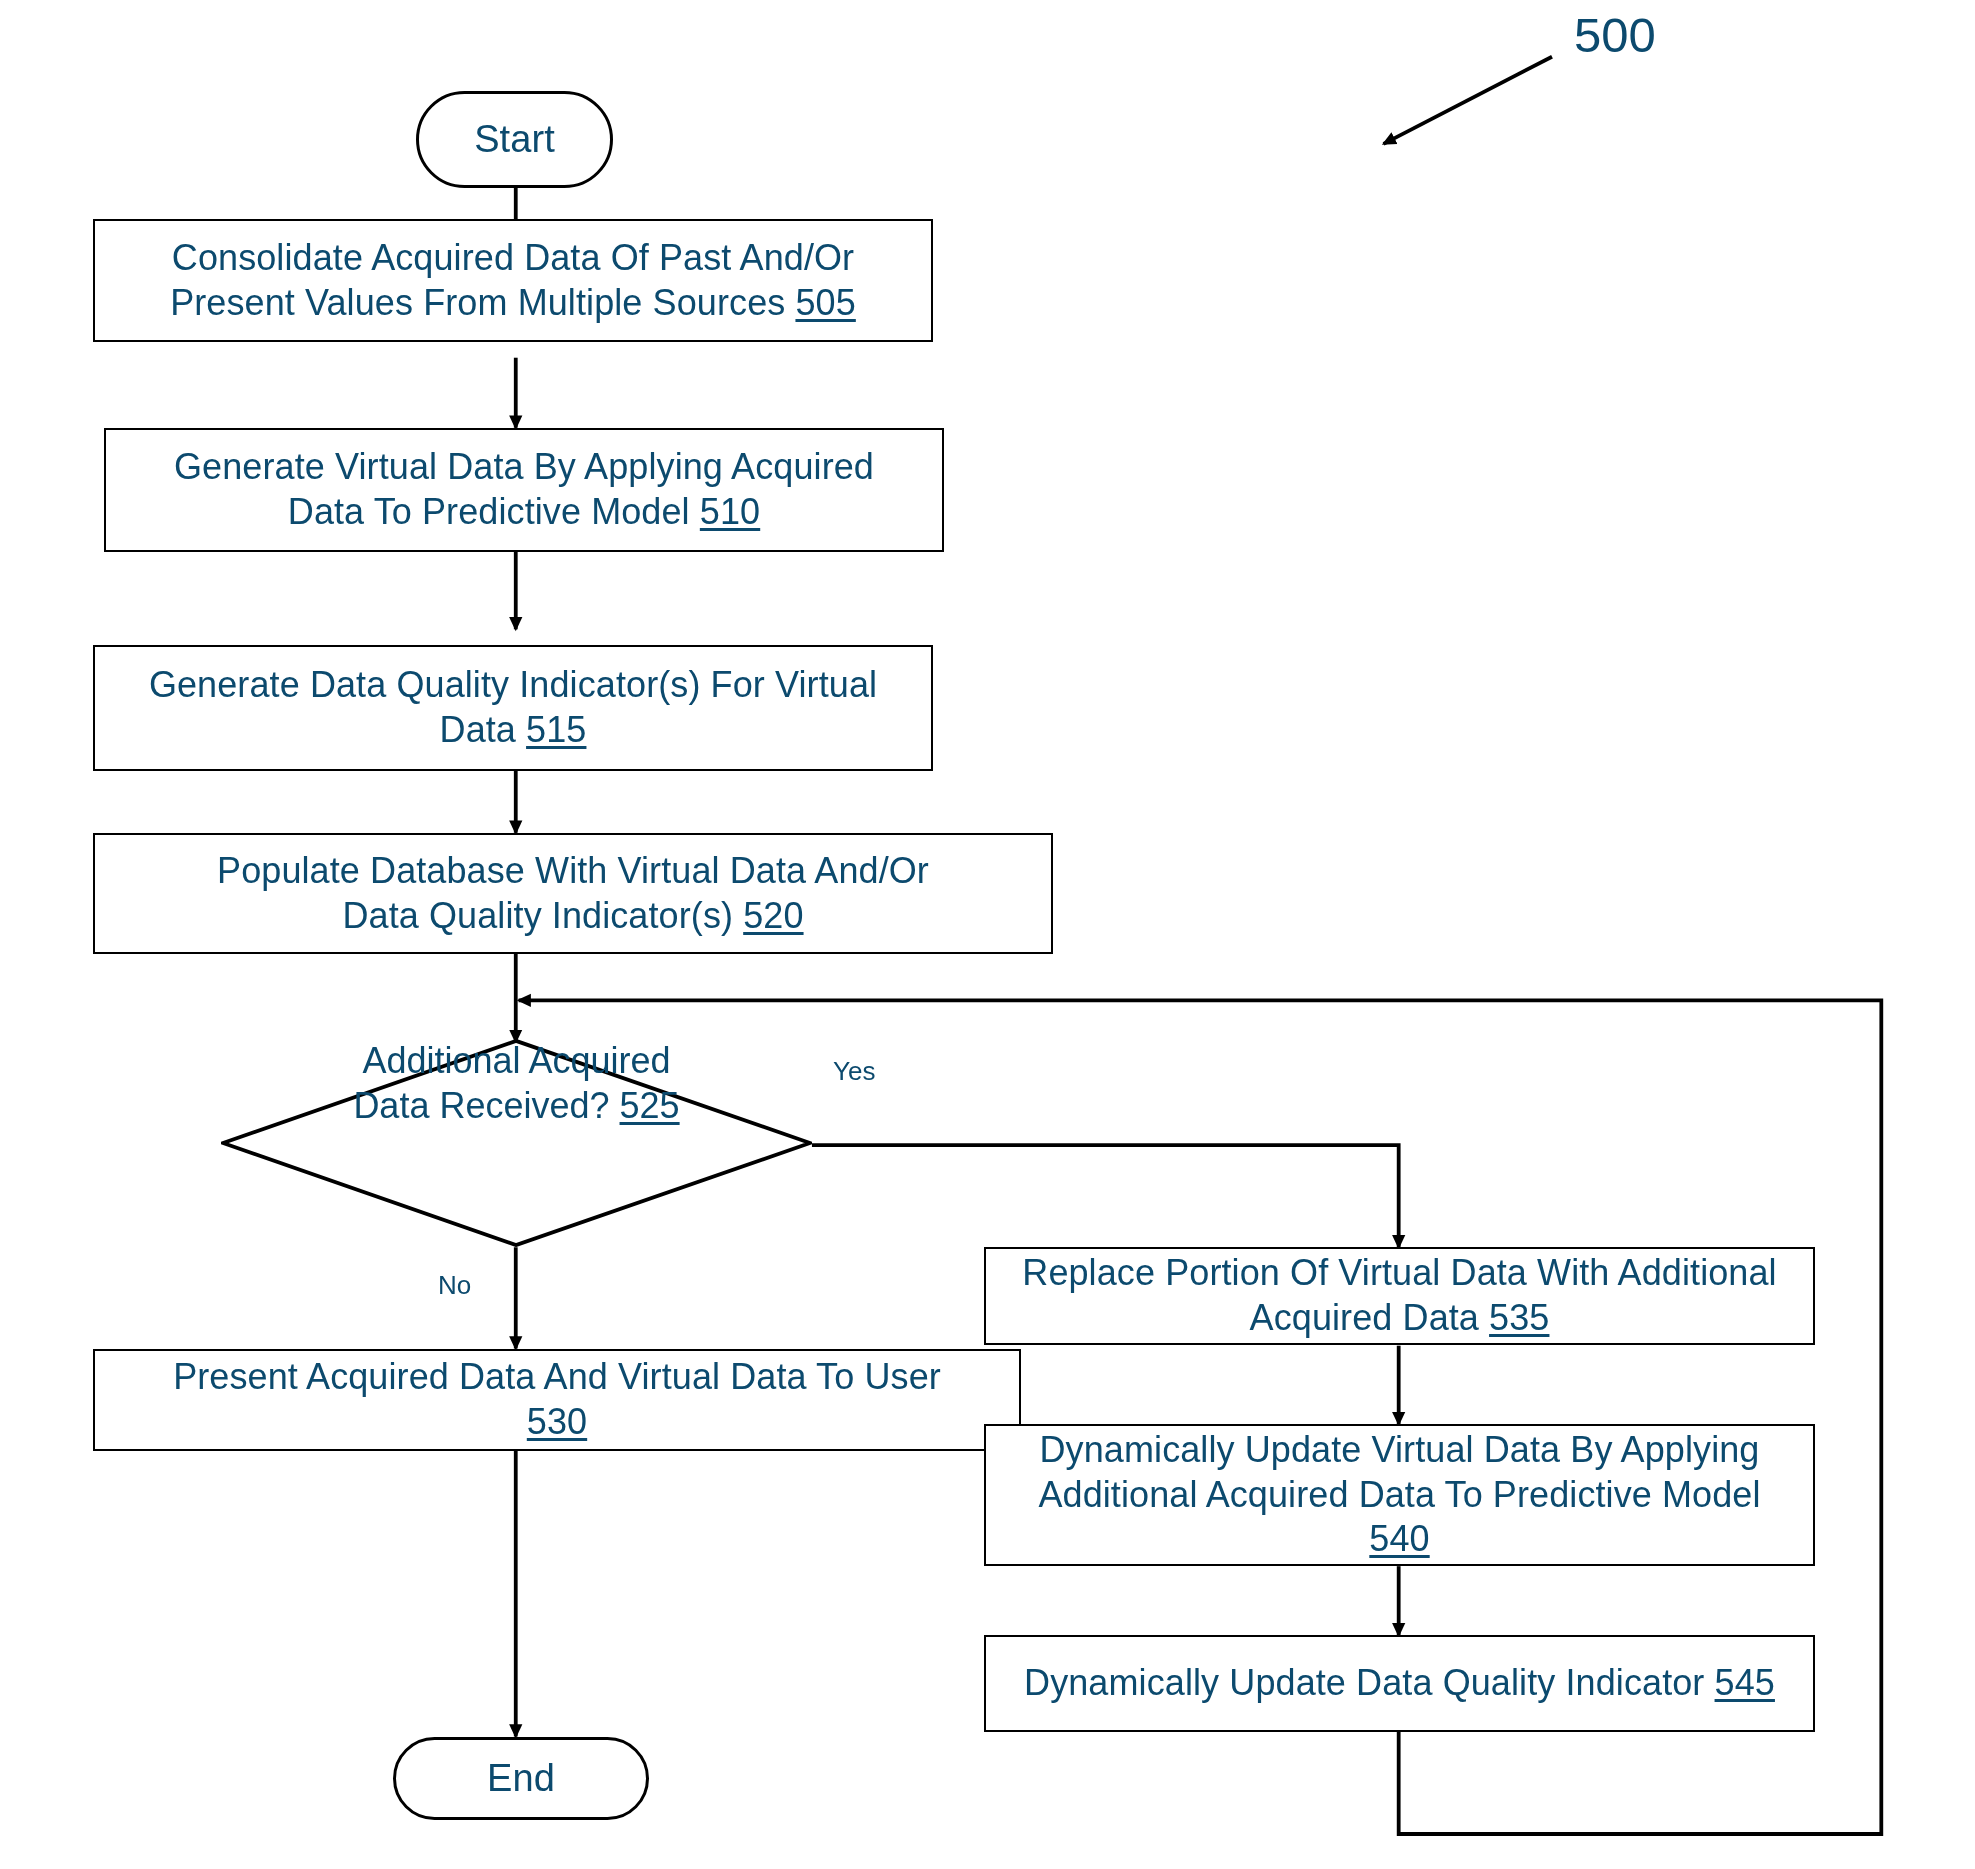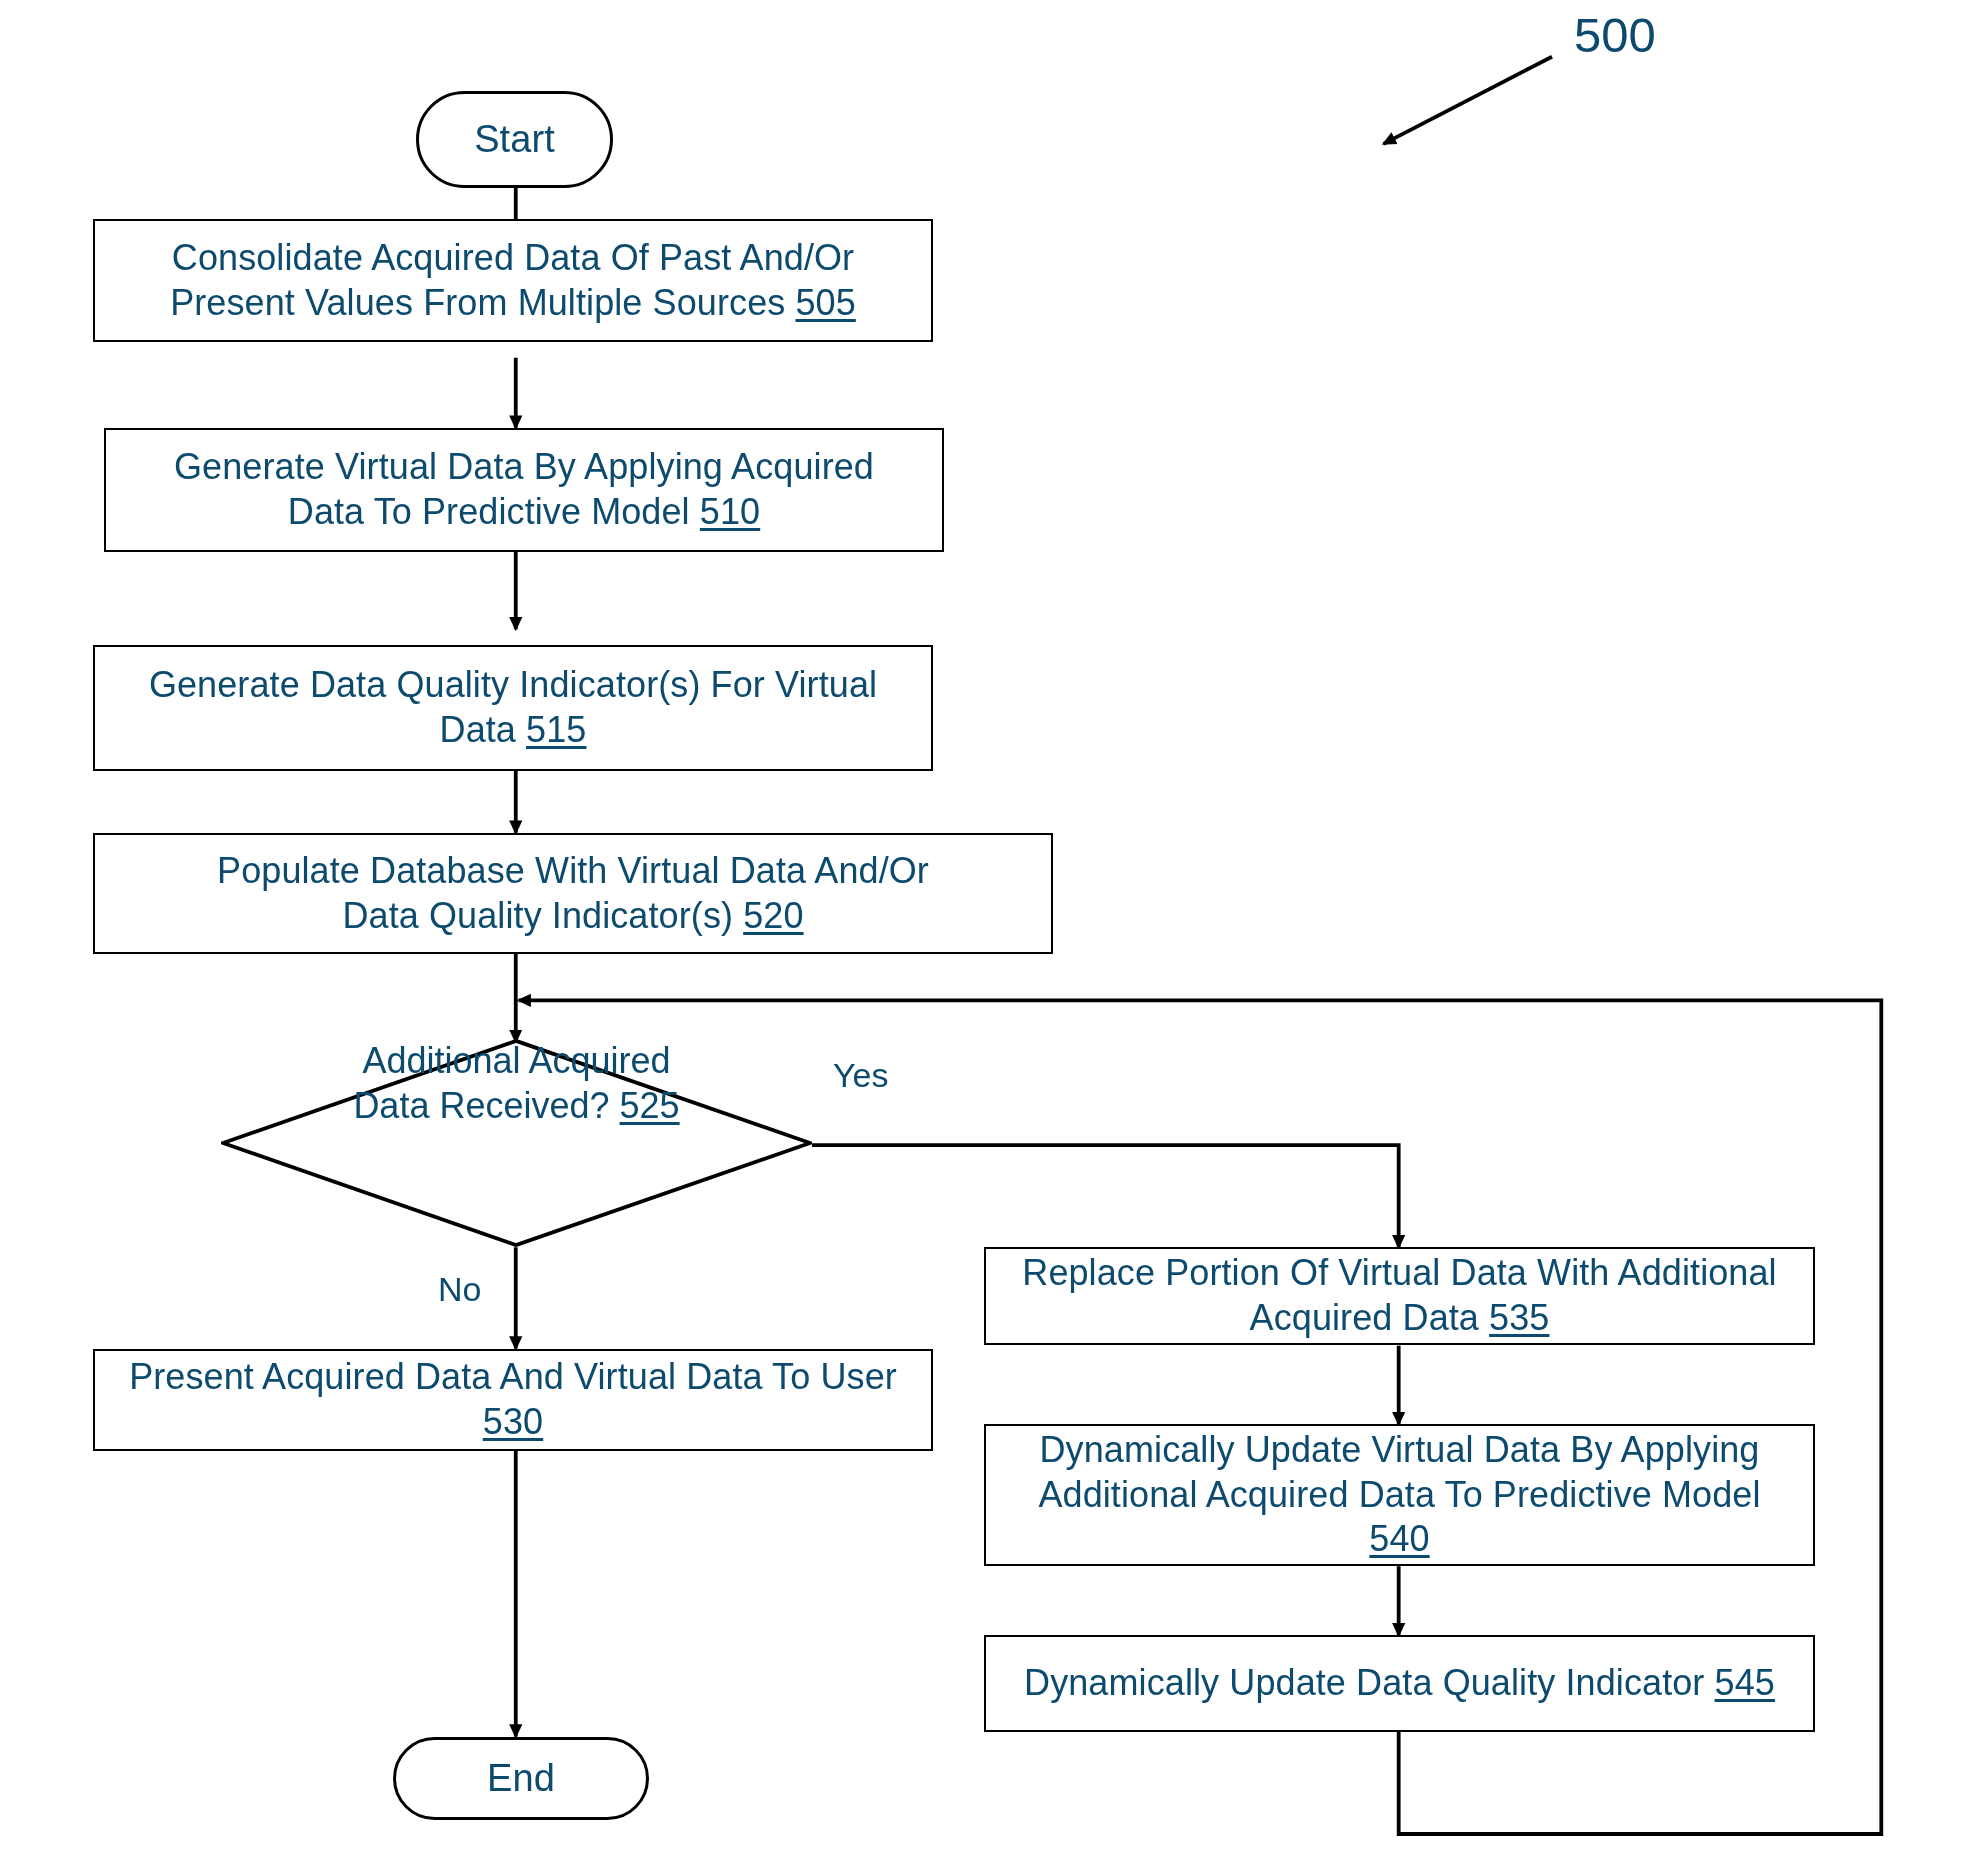--- a/index.html
+++ b/index.html
@@ -69,21 +69,21 @@
     display: flex;
     align-items: flex-start;
     justify-content: center;
     text-align: center;
     font-size: 36px;
     line-height: 1.24;
     white-space: pre-line;
   }
   .edge-label {
     position: absolute;
-    font-size: 34px;
+    font-size: 26px;
     line-height: 1;
     white-space: nowrap;
   }
   .fig-label {
     position: absolute;
     font-size: 49px;
     line-height: 1;
     white-space: nowrap;
   }
   .ref {
@@ -161,21 +161,21 @@
       <polygon points="312,2 623,110 312,218 2,110" fill="#fff" stroke="#000" stroke-width="4"></polygon>
     </svg>
     <span class="diamond-label"><span><span>Additional Acquired
 Data Received? </span><span class="ref">525</span></span></span>
   </div>
 
   <div class="edge-label" style="left:833px; top:1058px;">Yes</div>
 
   <div class="edge-label" style="left:438px; top:1272px;">No</div>
 
-  <div class="node proc" style="left:93px; top:1349px; width:840px; height:102px;">
+  <div class="node proc" style="left:93px; top:1349px; width:928px; height:102px;">
     <span class="node-text"><span>Present Acquired Data And Virtual Data To User
 </span><span class="ref">530</span></span>
   </div>
 
   <div class="node term" style="left:393px; top:1737px; width:256px; height:83px;">
     <span class="node-text">End</span>
   </div>
 
   <div class="node proc" style="left:984px; top:1247px; width:831px; height:98px;">
     <span class="node-text"><span>Replace Portion Of Virtual Data With Additional

